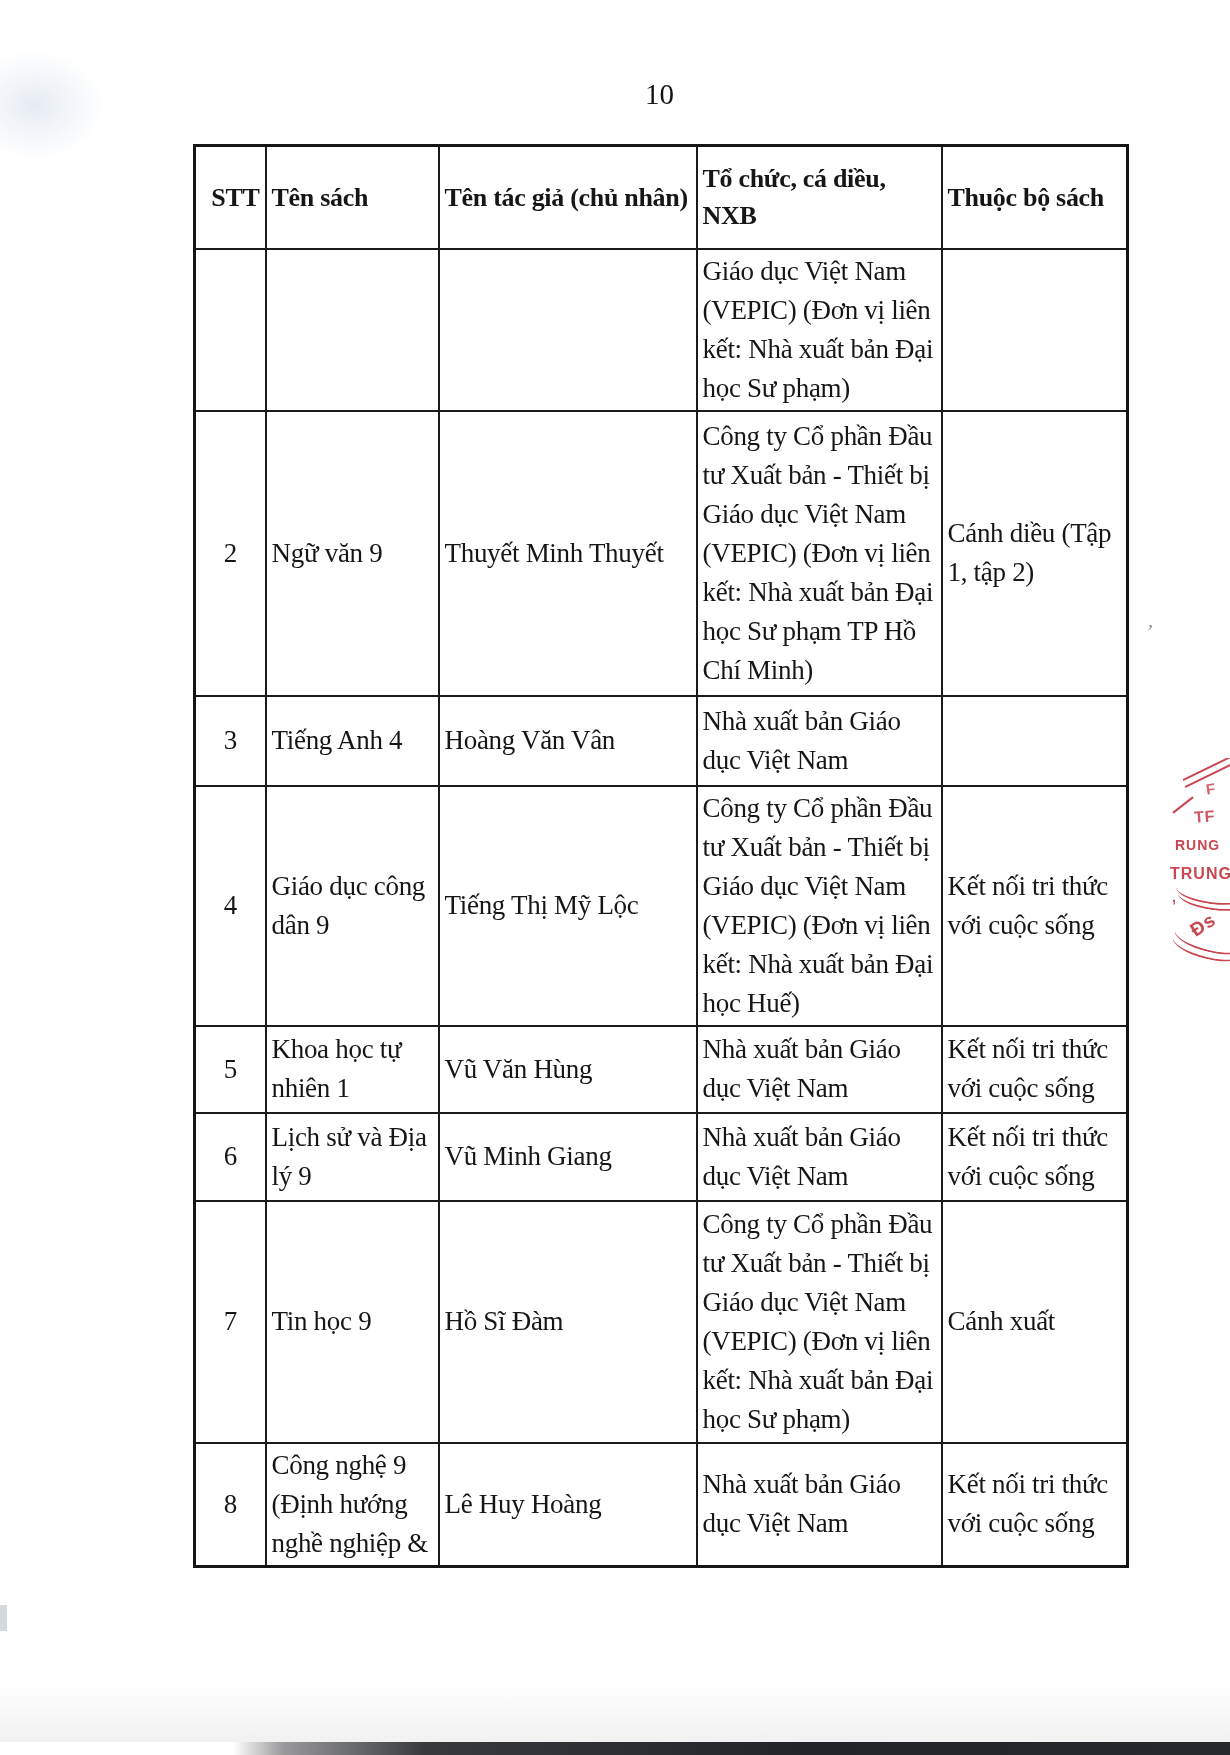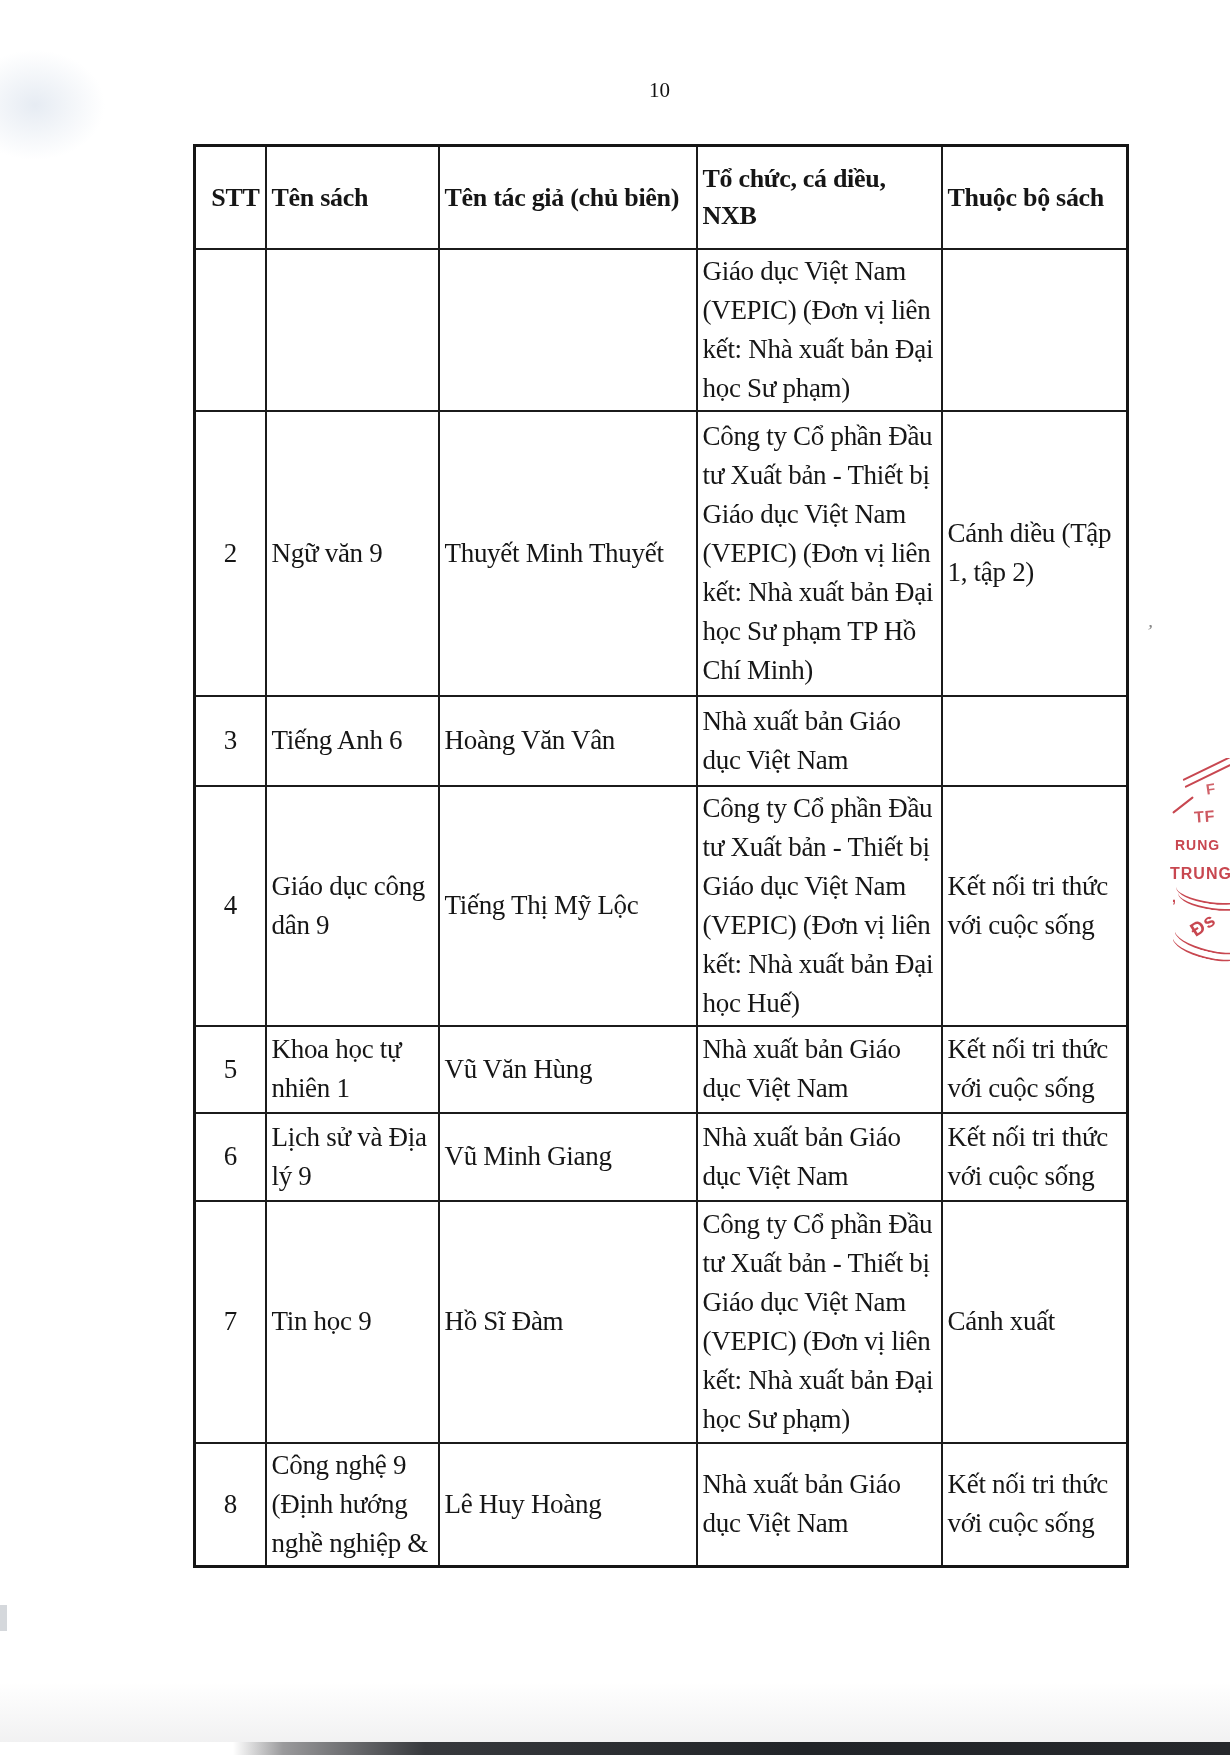--- a/index.html
+++ b/index.html
@@ -10,21 +10,21 @@
     color:#161616;
   }
   
   .smudge-topleft{
     position:absolute;left:-35px;top:50px;width:140px;height:110px;
     background:radial-gradient(closest-side,rgba(200,212,228,0.45),rgba(200,212,228,0));
     pointer-events:none;
   }
   .page-number{
     position:absolute;left:193px;top:78px;width:933px;
-    text-align:center;font-size:21px;color:#111;
+    text-align:center;font-size:29px;color:#111;
   }
   table.doc{
     position:absolute;left:193px;top:144px;width:933px;
     border-collapse:collapse;table-layout:fixed;
     border:3px solid #151515;
   }
   table.doc th, table.doc td{
     border:2px solid #1b1b1b;
     vertical-align:middle;
     padding:2px 5px;
@@ -109,21 +109,21 @@
     <col style="width:71px">
     <col style="width:173px">
     <col style="width:258px">
     <col style="width:245px">
     <col style="width:186px">
   </colgroup>
   <thead>
     <tr>
       <th class="center">STT</th>
       <th>Tên sách</th>
-      <th>Tên tác giả (chủ biên)</th>
+      <th>Tên tác giả (chủ nhân)</th>
       <th>Tổ chức, cá diều, NXB</th>
       <th>Thuộc bộ sách</th>
     </tr>
   </thead>
   <tbody id="tbody">
       <tr class="row-0">
         <td class="stt"></td>
         <td></td>
         <td></td>
         <td>Giáo dục Việt Nam (VEPIC) (Đơn vị liên kết: Nhà xuất bản Đại học Sư phạm)</td>
@@ -131,21 +131,21 @@
       </tr>
       <tr class="row-1">
         <td class="stt">2</td>
         <td>Ngữ văn 9</td>
         <td>Thuyết Minh Thuyết</td>
         <td>Công ty Cổ phần Đầu tư Xuất bản - Thiết bị Giáo dục Việt Nam (VEPIC) (Đơn vị liên kết: Nhà xuất bản Đại học Sư phạm TP Hồ Chí Minh)</td>
         <td>Cánh diều (Tập 1, tập 2)</td>
       </tr>
       <tr class="row-2">
         <td class="stt">3</td>
-        <td>Tiếng Anh 6</td>
+        <td>Tiếng Anh 4</td>
         <td>Hoàng Văn Vân</td>
         <td>Nhà xuất bản Giáo dục Việt Nam</td>
         <td></td>
       </tr>
       <tr class="row-3">
         <td class="stt">4</td>
         <td>Giáo dục công dân 9</td>
         <td>Tiếng Thị Mỹ Lộc</td>
         <td>Công ty Cổ phần Đầu tư Xuất bản - Thiết bị Giáo dục Việt Nam (VEPIC) (Đơn vị liên kết: Nhà xuất bản Đại học Huế)</td>
         <td>Kết nối tri thức với cuộc sống</td>

